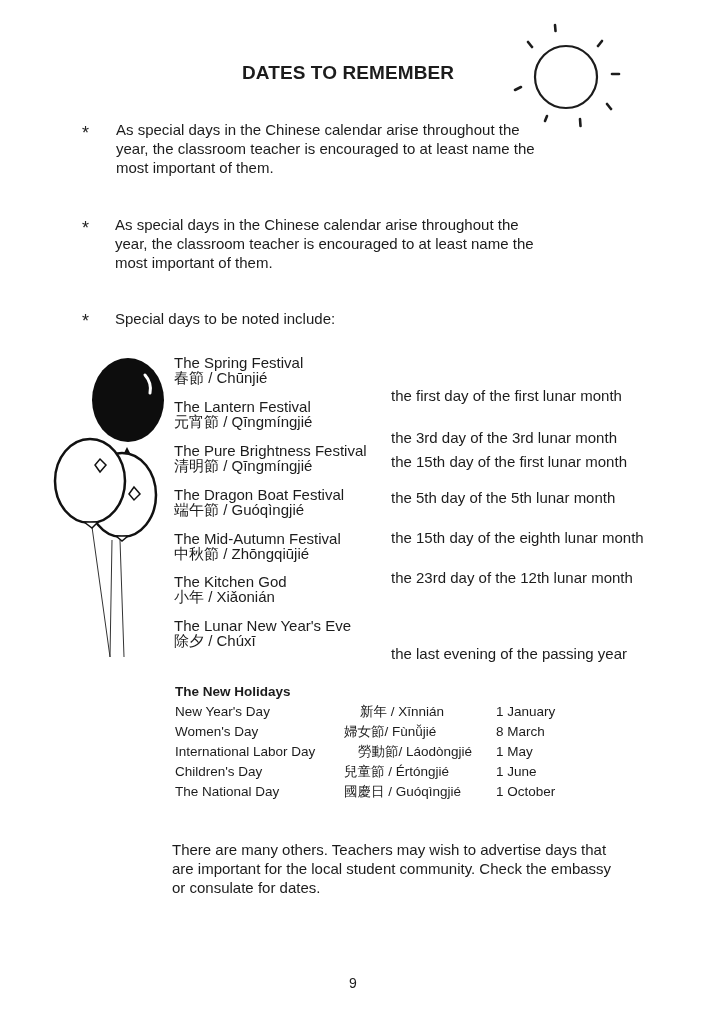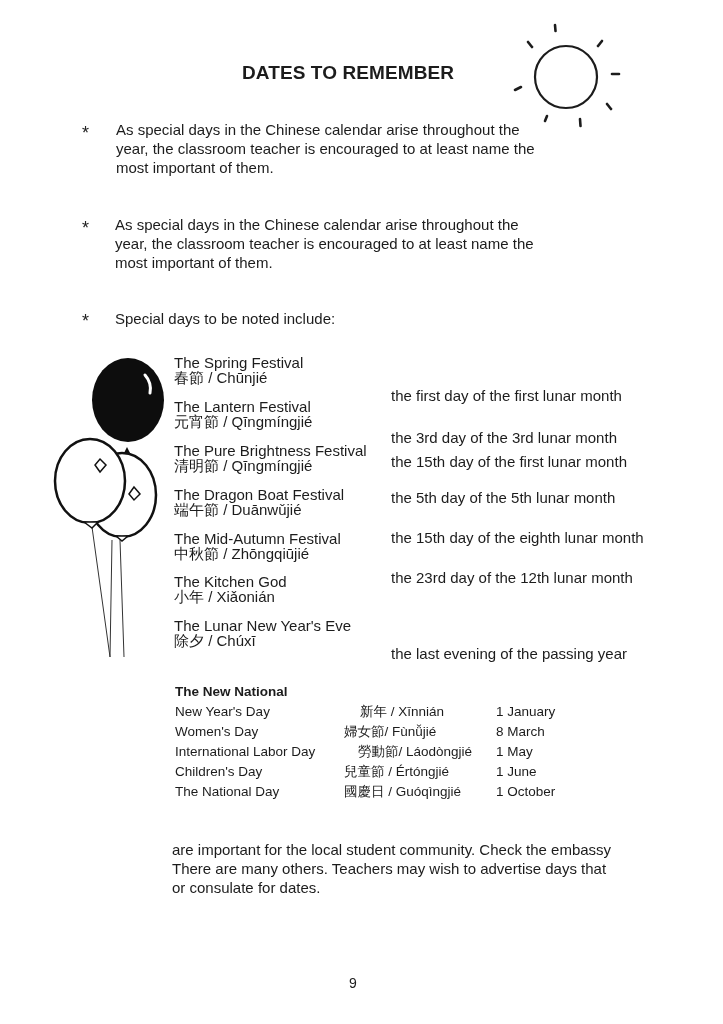--- a/index.html
+++ b/index.html
@@ -99,21 +99,21 @@
   <div class="abs" style="left:174px; top:443px;">
     <div class="fest-name">The Pure Brightness Festival</div>
     <div class="fest-cn">清明節 / Qīngmíngjié</div>
   </div>
   <div class="abs fest-date" style="left:391px; top:428px;">
     <div>the 3rd day of the 3rd lunar month</div>
   </div>
 
   <div class="abs" style="left:174px; top:487px;">
     <div class="fest-name">The Dragon Boat Festival</div>
-    <div class="fest-cn">端午節 / Duānwǔjié</div>
+    <div class="fest-cn">端午節 / Guóqìngjié</div>
   </div>
   <div class="abs fest-date" style="left:391px; top:488px;">
     <div>the 5th day of the 5th lunar month</div>
   </div>
 
   <div class="abs" style="left:174px; top:531px;">
     <div class="fest-name">The Mid-Autumn Festival</div>
     <div class="fest-cn">中秋節 / Zhōngqiūjié</div>
   </div>
   <div class="abs fest-date" style="left:391px; top:528px;">
@@ -131,21 +131,21 @@
   <div class="abs" style="left:174px; top:618px;">
     <div class="fest-name">The Lunar New Year's Eve</div>
     <div class="fest-cn">除夕 / Chúxī</div>
   </div>
   <div class="abs fest-date" style="left:391px; top:628px;margin-top:16px;">
     <div>the last evening of the passing year</div>
   </div>
 </div>
 
 <div>
-  <div class="abs hol-title" style="left:175px; top:684px;">The New National</div>
+  <div class="abs hol-title" style="left:175px; top:684px;">The New Holidays</div>
 
   <div class="abs hol-cell" style="left:175px; top:702px; width:420px;">
     <span class="abs" style="left:0; white-space:nowrap;">New Year's Day</span>
     <span class="abs" style="left:169px; white-space:nowrap;margin-left:16px;">新年 / Xīnnián</span>
     <span class="abs" style="left:321px; white-space:nowrap;">1 January</span>
   </div>
   <div class="abs hol-cell" style="left:175px; top:722px; width:420px;">
     <span class="abs" style="left:0; white-space:nowrap;">Women's Day</span>
     <span class="abs" style="left:169px; white-space:nowrap;">婦女節/ Fùnǚjié</span>
     <span class="abs" style="left:321px; white-space:nowrap;">8 March</span>
@@ -161,18 +161,18 @@
     <span class="abs" style="left:321px; white-space:nowrap;">1 June</span>
   </div>
   <div class="abs hol-cell" style="left:175px; top:782px; width:420px;">
     <span class="abs" style="left:0; white-space:nowrap;">The National Day</span>
     <span class="abs" style="left:169px; white-space:nowrap;">國慶日 / Guóqìngjié</span>
     <span class="abs" style="left:321px; white-space:nowrap;">1 October</span>
   </div>
 </div>
 
 <div class="abs footer-text" style="left:172px; top:840px;">
+  <div>There are many others. Teachers may wish to advertise days that</div>
   <div>are important for the local student community. Check the embassy</div>
-  <div>There are many others. Teachers may wish to advertise days that</div>
   <div>or consulate for dates.</div>
 </div>
 
 <div class="abs page-num" style="left:349px; top:975px;">9</div>
 
 </body></html>

